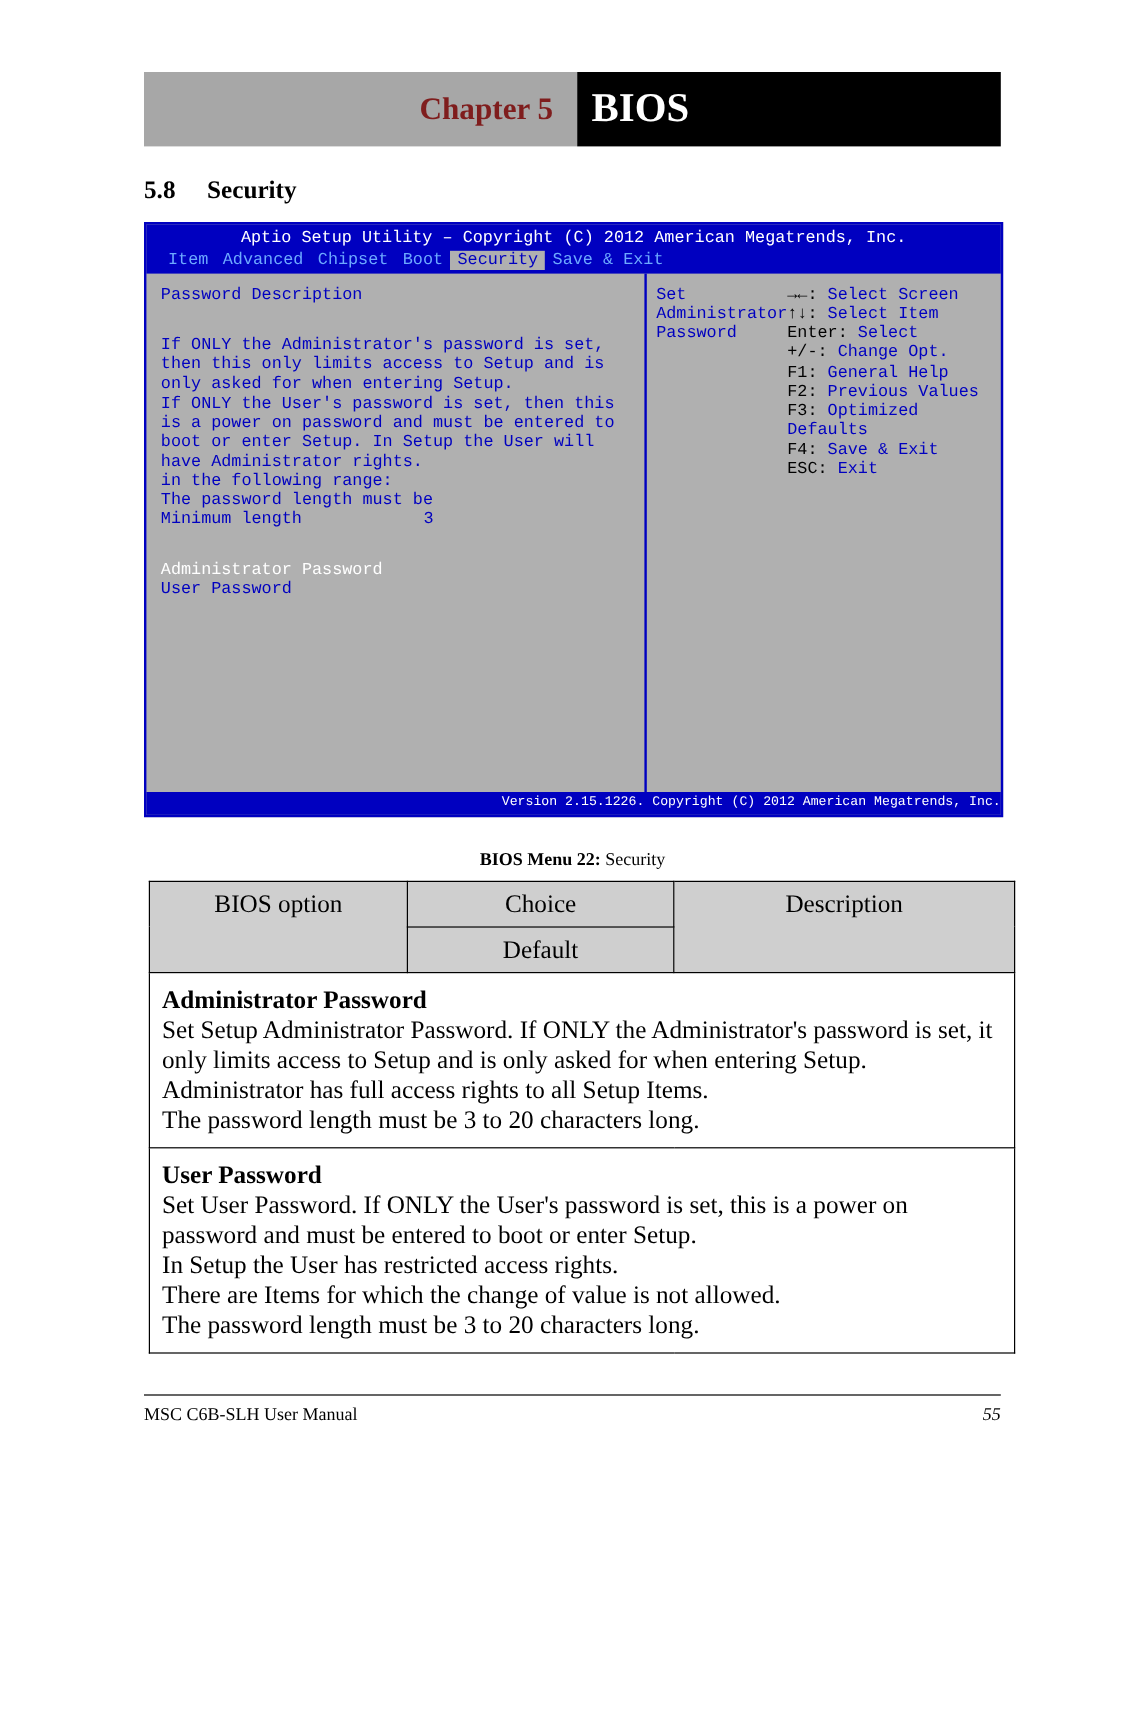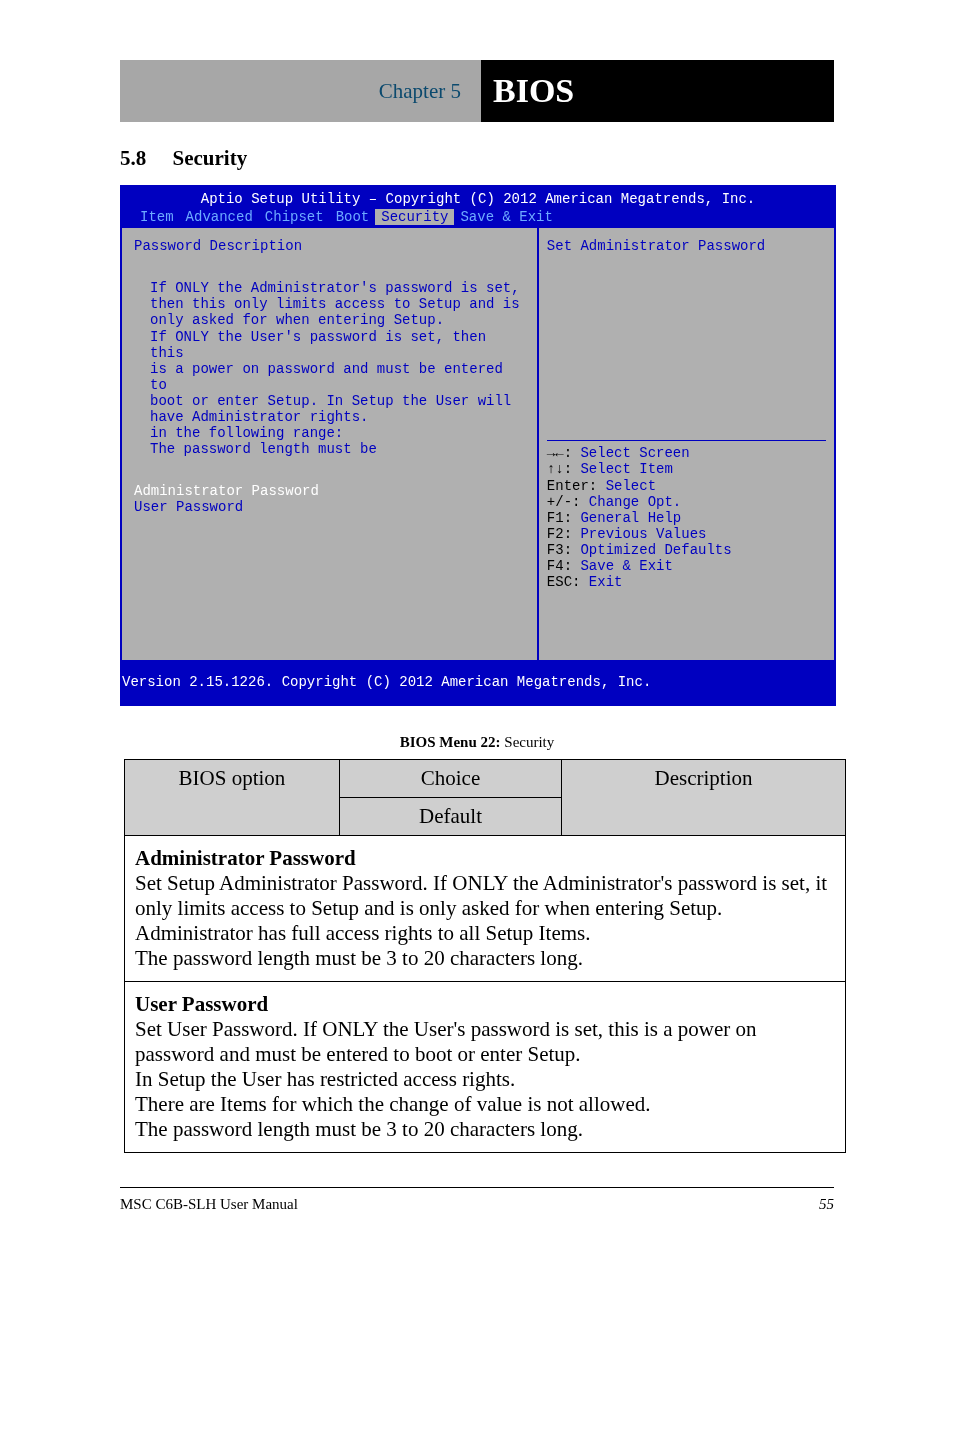--- a/index.html
+++ b/index.html
@@ -14,27 +14,27 @@
 
   
   .chapter-bar {
     display: flex;
     height: 62px;
     margin-bottom: 10px;
   }
   .chapter-bar .left {
     flex: 1;
     background: #a7a7a7;
-    color: #0c4a6e;
+    color: #7f1d1d;
     display: flex;
     align-items: center;
     justify-content: flex-end;
     padding-right: 20px;
-    font-size: 21px;
-    font-weight: normal;
+    font-size: 26px;
+    font-weight: bold;
   }
   .chapter-bar .right {
     flex: 1;
     background: #000;
     color: #fff;
     display: flex;
     align-items: center;
     justify-content: flex-start;
     padding-left: 12px;
     font-size: 34px;
@@ -85,37 +85,37 @@
     border-right: 2px solid #0000c0;
     padding: 10px 12px;
     color: #0000c0;
     position: relative;
   }
   .bios-right {
     flex: 1;
     padding: 10px 8px;
     color: #0000c0;
     display: flex;
-    flex-direction: column;
+    flex-direction: row;
   }
   .bios-right-top { flex: 1; }
   .bios-right-sep {
     border-top: 1px solid #0000c0;
     margin: 4px 0;
   }
   .bios-help-line .k { color: #000; }
   .bios-footer {
     background: #0000c0;
     color: #fff;
-    text-align: left;
-    padding: 14px 0;
-    font-size: 14px;
+    text-align: right;
+    padding: 3px 0;
+    font-size: 11px;
   }
   .bios-group { color: #0000c0; margin-bottom: 12px; }
-  .bios-desc { color: #0000c0; margin-left: 16px; }
+  .bios-desc { color: #0000c0; }
   .bios-rowkv { display: flex; }
   .bios-rowkv .kv-k { flex: 0 0 56%; }
   .bios-rowkv .kv-v { flex: 1; }
   .bios-white { color: #fff; }
   .bios-link { color: #0000c0; }
 
   
   .table-title { font-size: 15px; text-align: center; margin: 28px 0 8px 0; }
   table.bios-table {
     border-collapse: collapse;
@@ -176,20 +176,24 @@
             <div class="bios-desc">If ONLY the Administrator's password is set,</div>
             <div class="bios-desc">then this only limits access to Setup and is</div>
             <div class="bios-desc">only asked for when entering Setup.</div>
             <div class="bios-desc">If ONLY the User's password is set, then this</div>
             <div class="bios-desc">is a power on password and must be entered to</div>
             <div class="bios-desc">boot or enter Setup. In Setup the User will</div>
             <div class="bios-desc">have Administrator rights.</div>
             <div class="bios-desc">in the following range:</div>
             <div class="bios-desc">The password length must be</div>
           </div>
+        <div class="bios-rowkv">
+          <div class="kv-k">Minimum length</div>
+          <div class="kv-v">3</div>
+        </div>
         <div style="height:26px"></div>
         <div id="bios-items">
             <div class="bios-white">Administrator Password</div>
             <div class="bios-link">User Password</div>
           </div>
       </div>
       <div class="bios-right">
         <div class="bios-right-top">
           <div>Set Administrator Password</div>
         </div>

